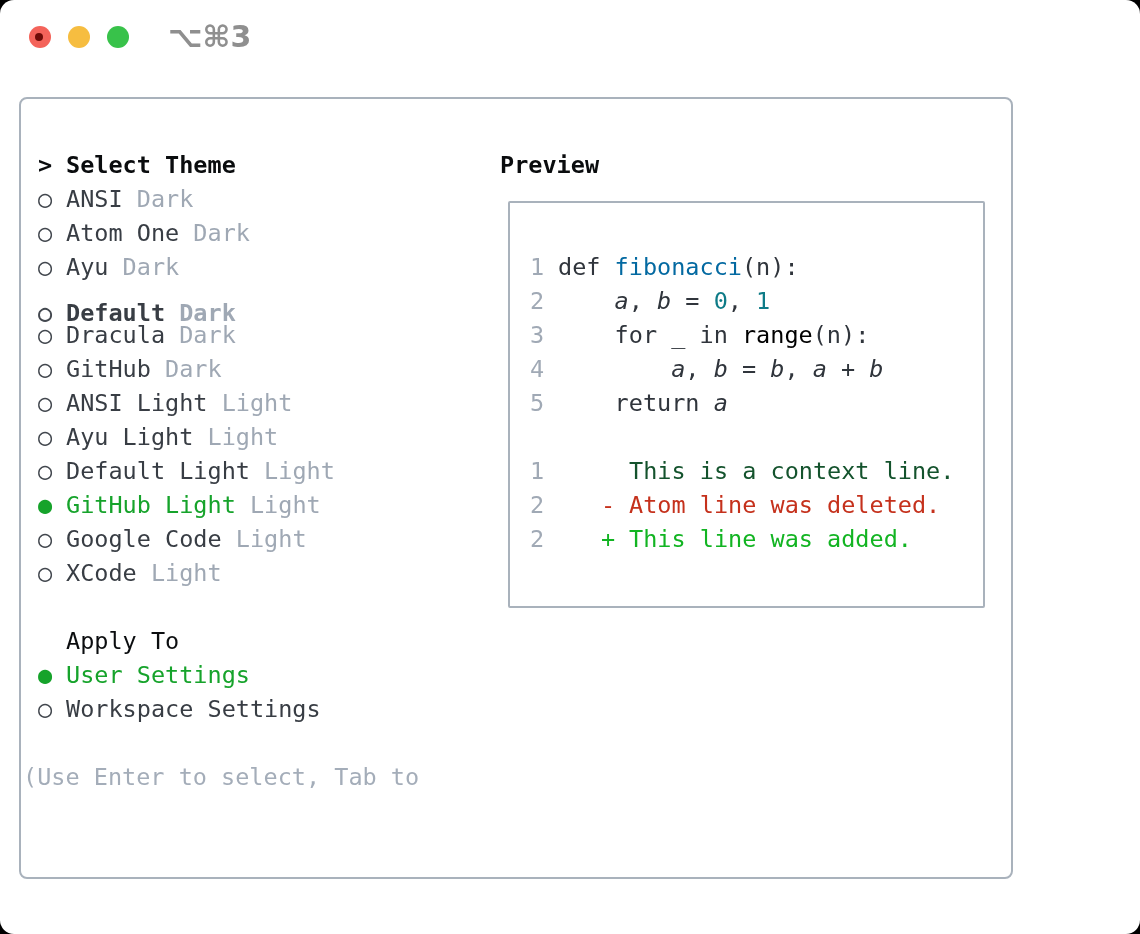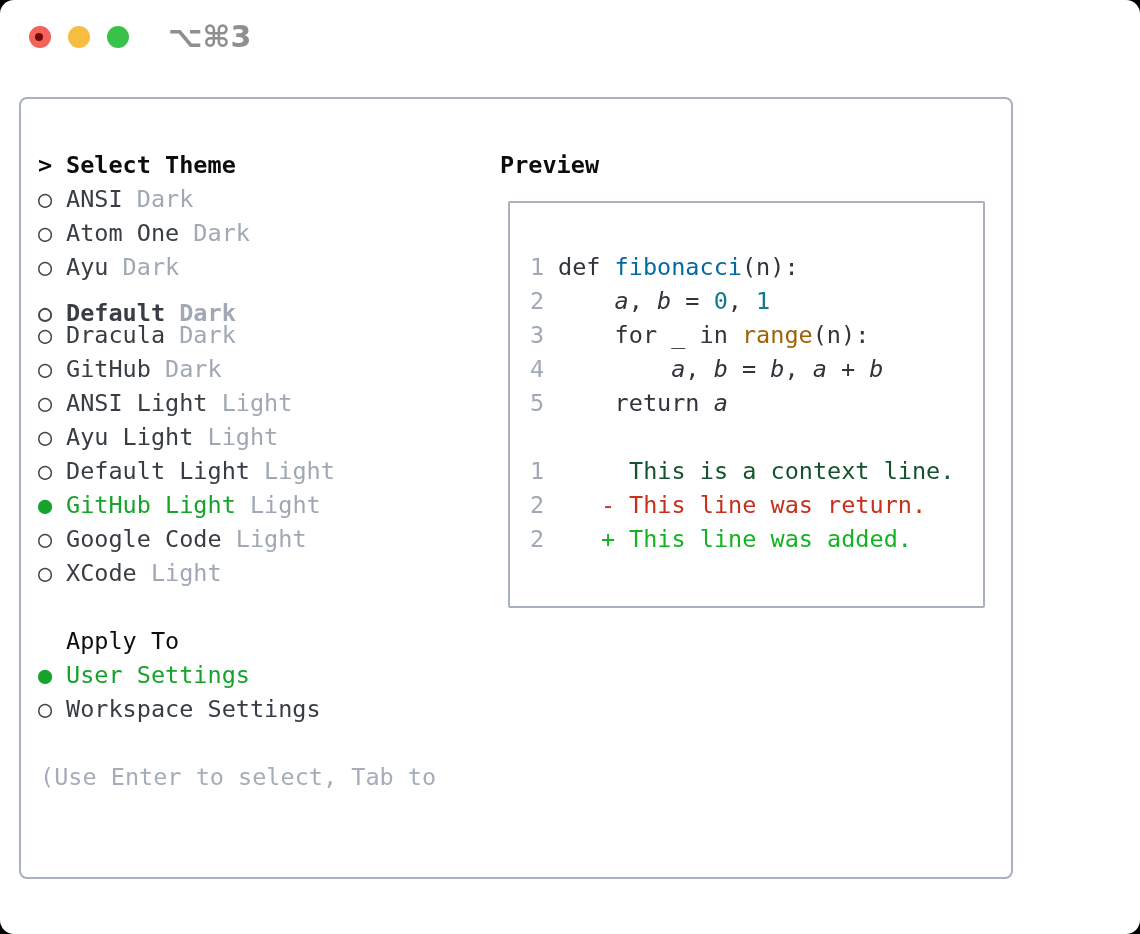--- a/index.html
+++ b/index.html
@@ -27,21 +27,21 @@
   .hint{color:#a4adb9;}
   
   .preview-box{position:absolute;left:508px;top:201px;width:477px;height:407px;border:2px solid #a9b2bc;
                border-radius:2px;box-sizing:border-box;background:#fff;}
   .lnum{position:absolute;left:530px;color:#a0a9b5;}
   .ctext{position:absolute;left:558px;color:#30353c;}
   .dmark{position:absolute;left:601px;}
   .dtext{position:absolute;left:629px;}
   .tk-func{color:#0369a1;}
   .tk-num{color:#0e7b87;}
-  .tk-call{color:#a16207;margin-top:8px;}
+  .tk-call{color:#000000;margin-top:8px;}
   .tk-var{font-style:italic;}
   .d-context{color:#14532d;}
   .d-deleted{color:#c5311c;}
   .d-added{color:#12b422;}
 </style>
 </head>
 <body>
 
 <div class="screen">
 
@@ -81,34 +81,34 @@
   <div class="row" style="left:38px;top:522px;"><span class="mk">○</span><span>Google Code</span><span class="variant"> </span><span class="variant">Light</span></div>
 
   <div class="row" style="left:38px;top:556px;"><span class="mk">○</span><span>XCode</span><span class="variant"> </span><span class="variant">Light</span></div>
 
   <div class="row apply-hdr" style="left:66px;top:624px;">Apply To</div>
 
   <div class="row sel" style="left:38px;top:658px;"><span class="mk">●</span><span>User Settings</span></div>
 
   <div class="row" style="left:38px;top:692px;"><span class="mk">○</span><span>Workspace Settings</span></div>
 
-  <div class="row hint" style="left:40px;top:760px;">(Use Enter to select, Tab to</div>
+  <div class="row hint" style="left:23px;top:760px;">(Use Enter to select, Tab to</div>
 
   <div class="row hdr" style="left:500px;top:148px;">Preview</div>
   <div class="preview-box"></div>
 
   <div class="row" style="top:250px;left:0;width:1013px;"><span class="lnum">1</span><span class="ctext"><span>def </span><span class="tk-func">fibonacci</span><span>(n):</span></span></div>
 
   <div class="row" style="top:284px;left:0;width:1013px;"><span class="lnum">2</span><span class="ctext"><span>    </span><span class="tk-var">a</span><span>, </span><span class="tk-var">b</span><span> = </span><span class="tk-num">0</span><span>, </span><span class="tk-num">1</span></span></div>
 
   <div class="row" style="top:318px;left:0;width:1013px;"><span class="lnum">3</span><span class="ctext"><span>    for _ in </span><span class="tk-call">range</span><span>(n):</span></span></div>
 
   <div class="row" style="top:352px;left:0;width:1013px;"><span class="lnum">4</span><span class="ctext"><span>        </span><span class="tk-var">a</span><span>, </span><span class="tk-var">b</span><span> = </span><span class="tk-var">b</span><span>, </span><span class="tk-var">a</span><span> + </span><span class="tk-var">b</span></span></div>
 
   <div class="row" style="top:386px;left:0;width:1013px;"><span class="lnum">5</span><span class="ctext"><span>    return </span><span class="tk-var">a</span></span></div>
 
   <div class="row" style="top:454px;left:0;width:1013px;"><span class="lnum">1</span><span class="dtext d-context">This is a context line.</span></div>
 
-  <div class="row" style="top:488px;left:0;width:1013px;"><span class="lnum">2</span><span class="dmark d-deleted">-</span><span class="dtext d-deleted">This line was return.</span></div>
+  <div class="row" style="top:488px;left:0;width:1013px;"><span class="lnum">2</span><span class="dmark d-deleted">-</span><span class="dtext d-deleted">Atom line was deleted.</span></div>
 
   <div class="row" style="top:522px;left:0;width:1013px;"><span class="lnum">2</span><span class="dmark d-added">+</span><span class="dtext d-added">This line was added.</span></div>
 
 </div>
 
 </body></html>

